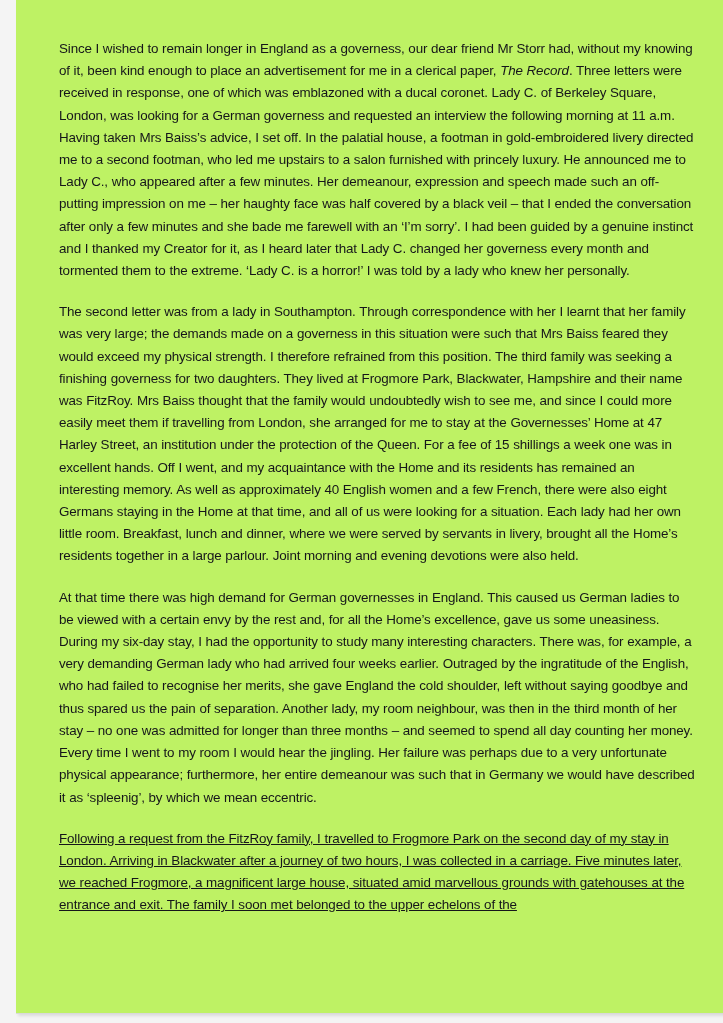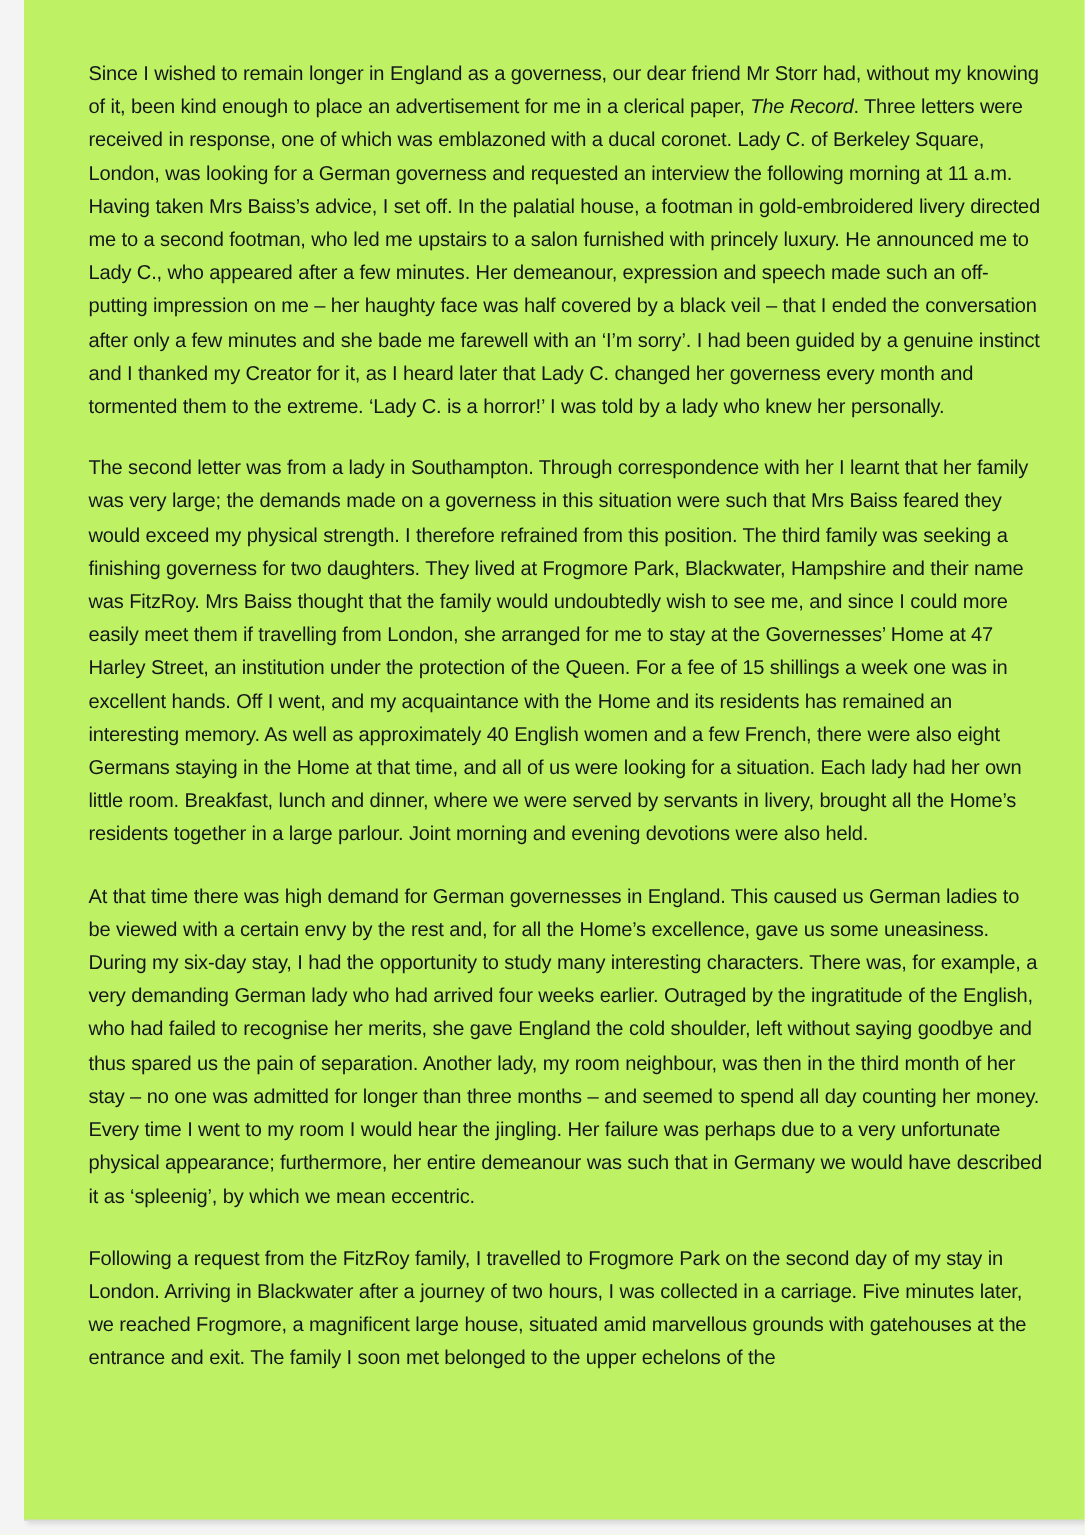--- a/index.html
+++ b/index.html
@@ -45,20 +45,21 @@
     font-size: 13.4px;
     line-height: 22.2px;
     color: #15161a;
     text-align: left;
     letter-spacing: -0.01em;
     word-spacing: 0.01em;
     -webkit-font-smoothing: antialiased;
   }
   .para:last-child {
     margin-bottom: 0;
+    text-decoration: underline;
   }
   .ital {
     font-style: italic;
   }
 </style>
 </head>
 <body>
 
 <div class="page-canvas">
   <div class="page-sheet">

